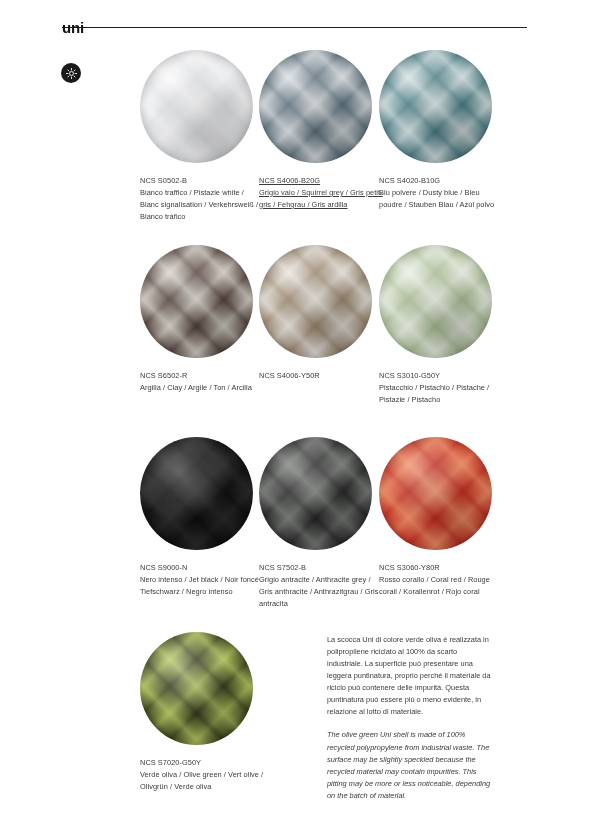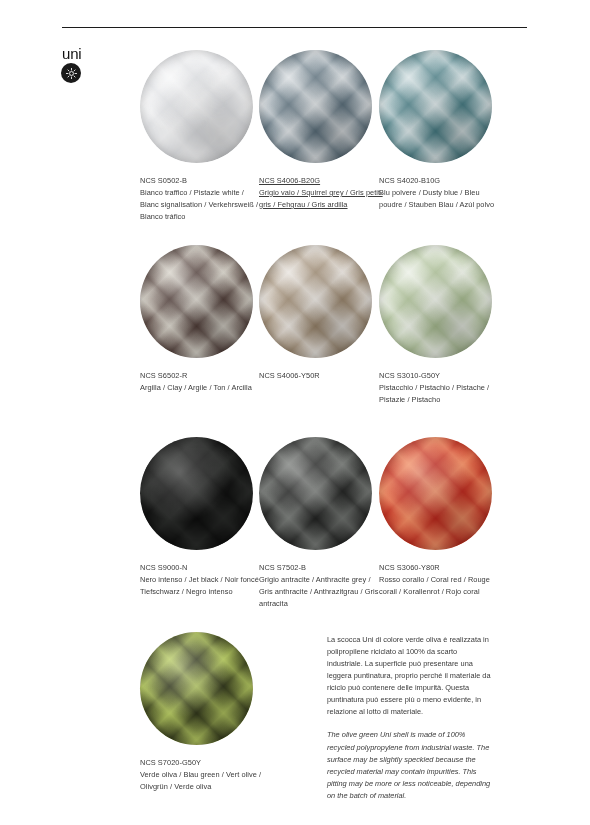--- a/index.html
+++ b/index.html
@@ -28,23 +28,23 @@
     position: absolute;
     left: 62px;
     top: 27px;
     width: 465px;
     height: 1px;
     background: #1c1c1c;
   }
   .brand {
     position: absolute;
     left: 62px;
-    top: 46px;
+    top: 20px;
     font-size: 15px;
-    font-weight: normal;
+    font-weight: bold;
     letter-spacing: -0.2px;
     color: #111111;
     line-height: 1;
   }
   .brand-badge {
     position: absolute;
     left: 61px;
     top: 63px;
     width: 20px;
     height: 20px;
@@ -284,21 +284,21 @@
     </div>
 
     <div class="cell" style="left:140px; top:632px;">
       <div class="swatch" style="background: rgb(111, 123, 60);">
         <div class="quilt"></div>
           <div class="shade"></div>
           <div class="edge"></div>
       </div>
       <div class="caption">
         <span class="code">NCS S7020-G50Y</span>
-        <span class="names">Verde oliva / Blau green / Vert olive / Olivgrün / Verde oliva</span>
+        <span class="names">Verde oliva / Olive green / Vert olive / Olivgrün / Verde oliva</span>
       </div>
     </div>
 
   </div>
 
   <div class="note">
     <p>La scocca Uni di colore verde oliva è realizzata in polipropilene riciclato al 100% da scarto industriale. La superficie può presentare una leggera puntinatura, proprio perché il materiale da riciclo può contenere delle impurità.  Questa puntinatura può essere più o meno evidente, in relazione al lotto di materiale.</p>
     <p class="it">The olive green Uni shell is made of 100% recycled polypropylene from industrial waste. The surface may be slightly speckled because the recycled material may contain impurities. This pitting may be more or less noticeable, depending on the batch of material.</p>
   </div>
 

